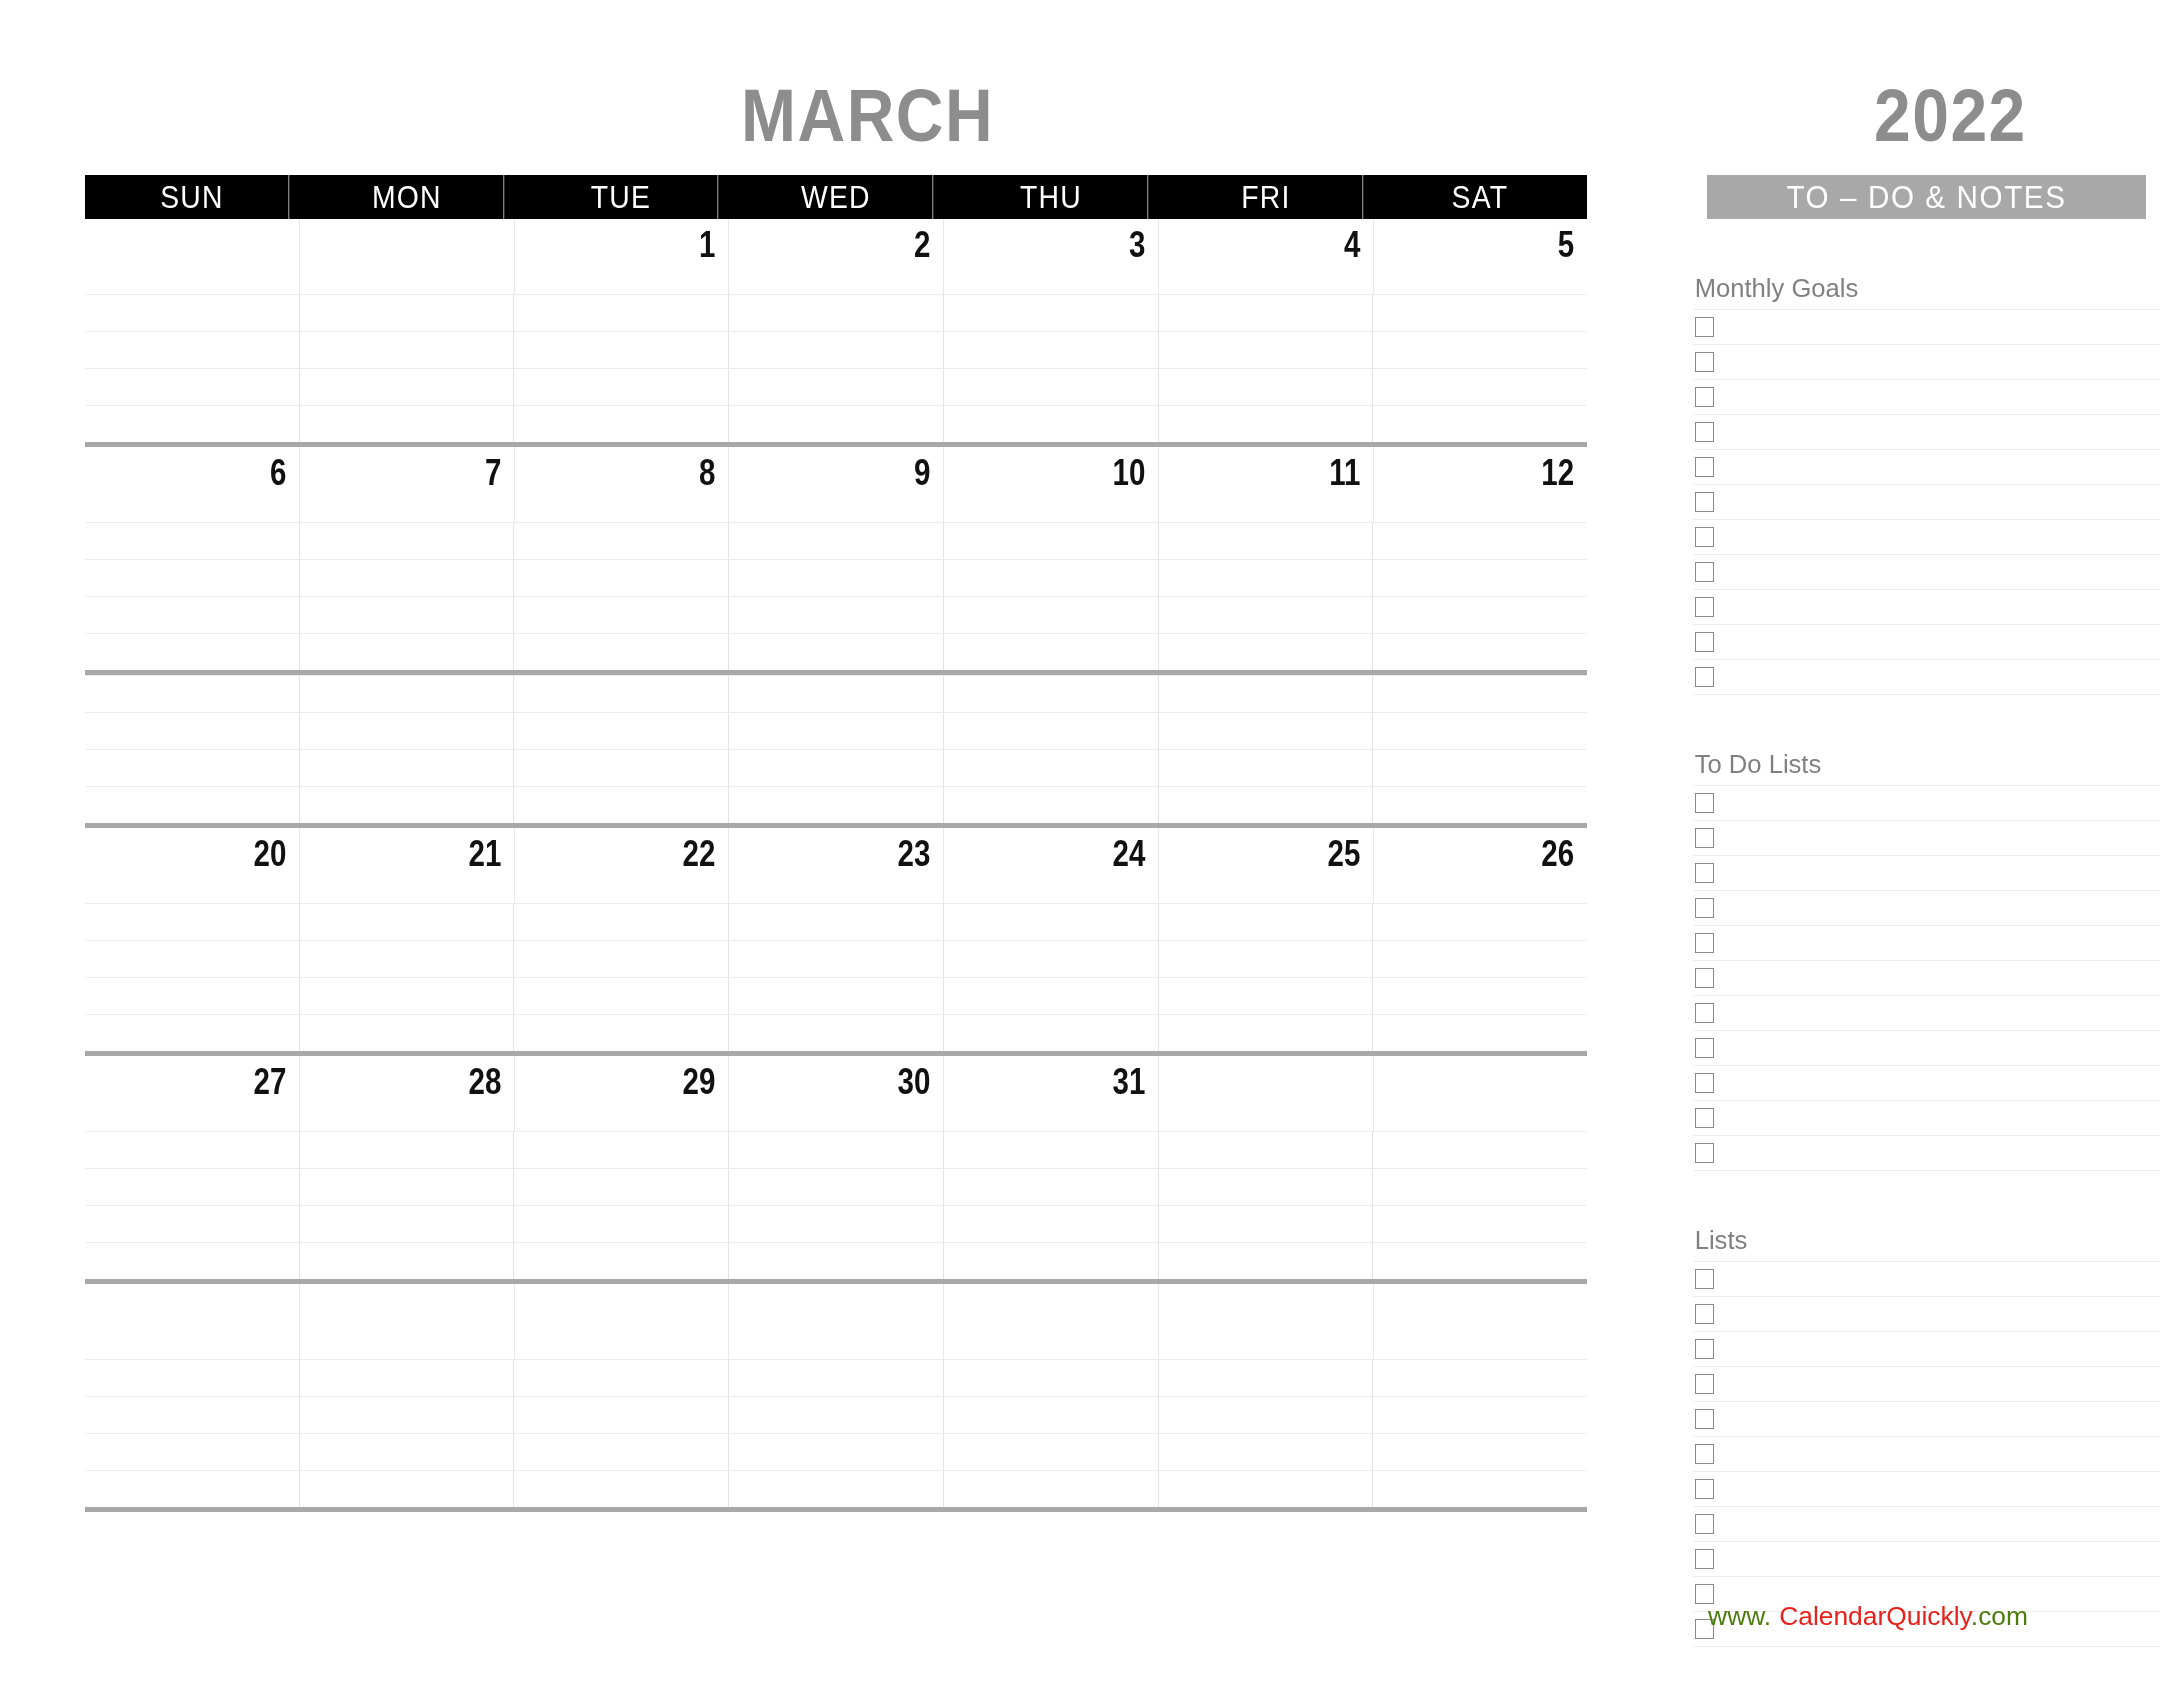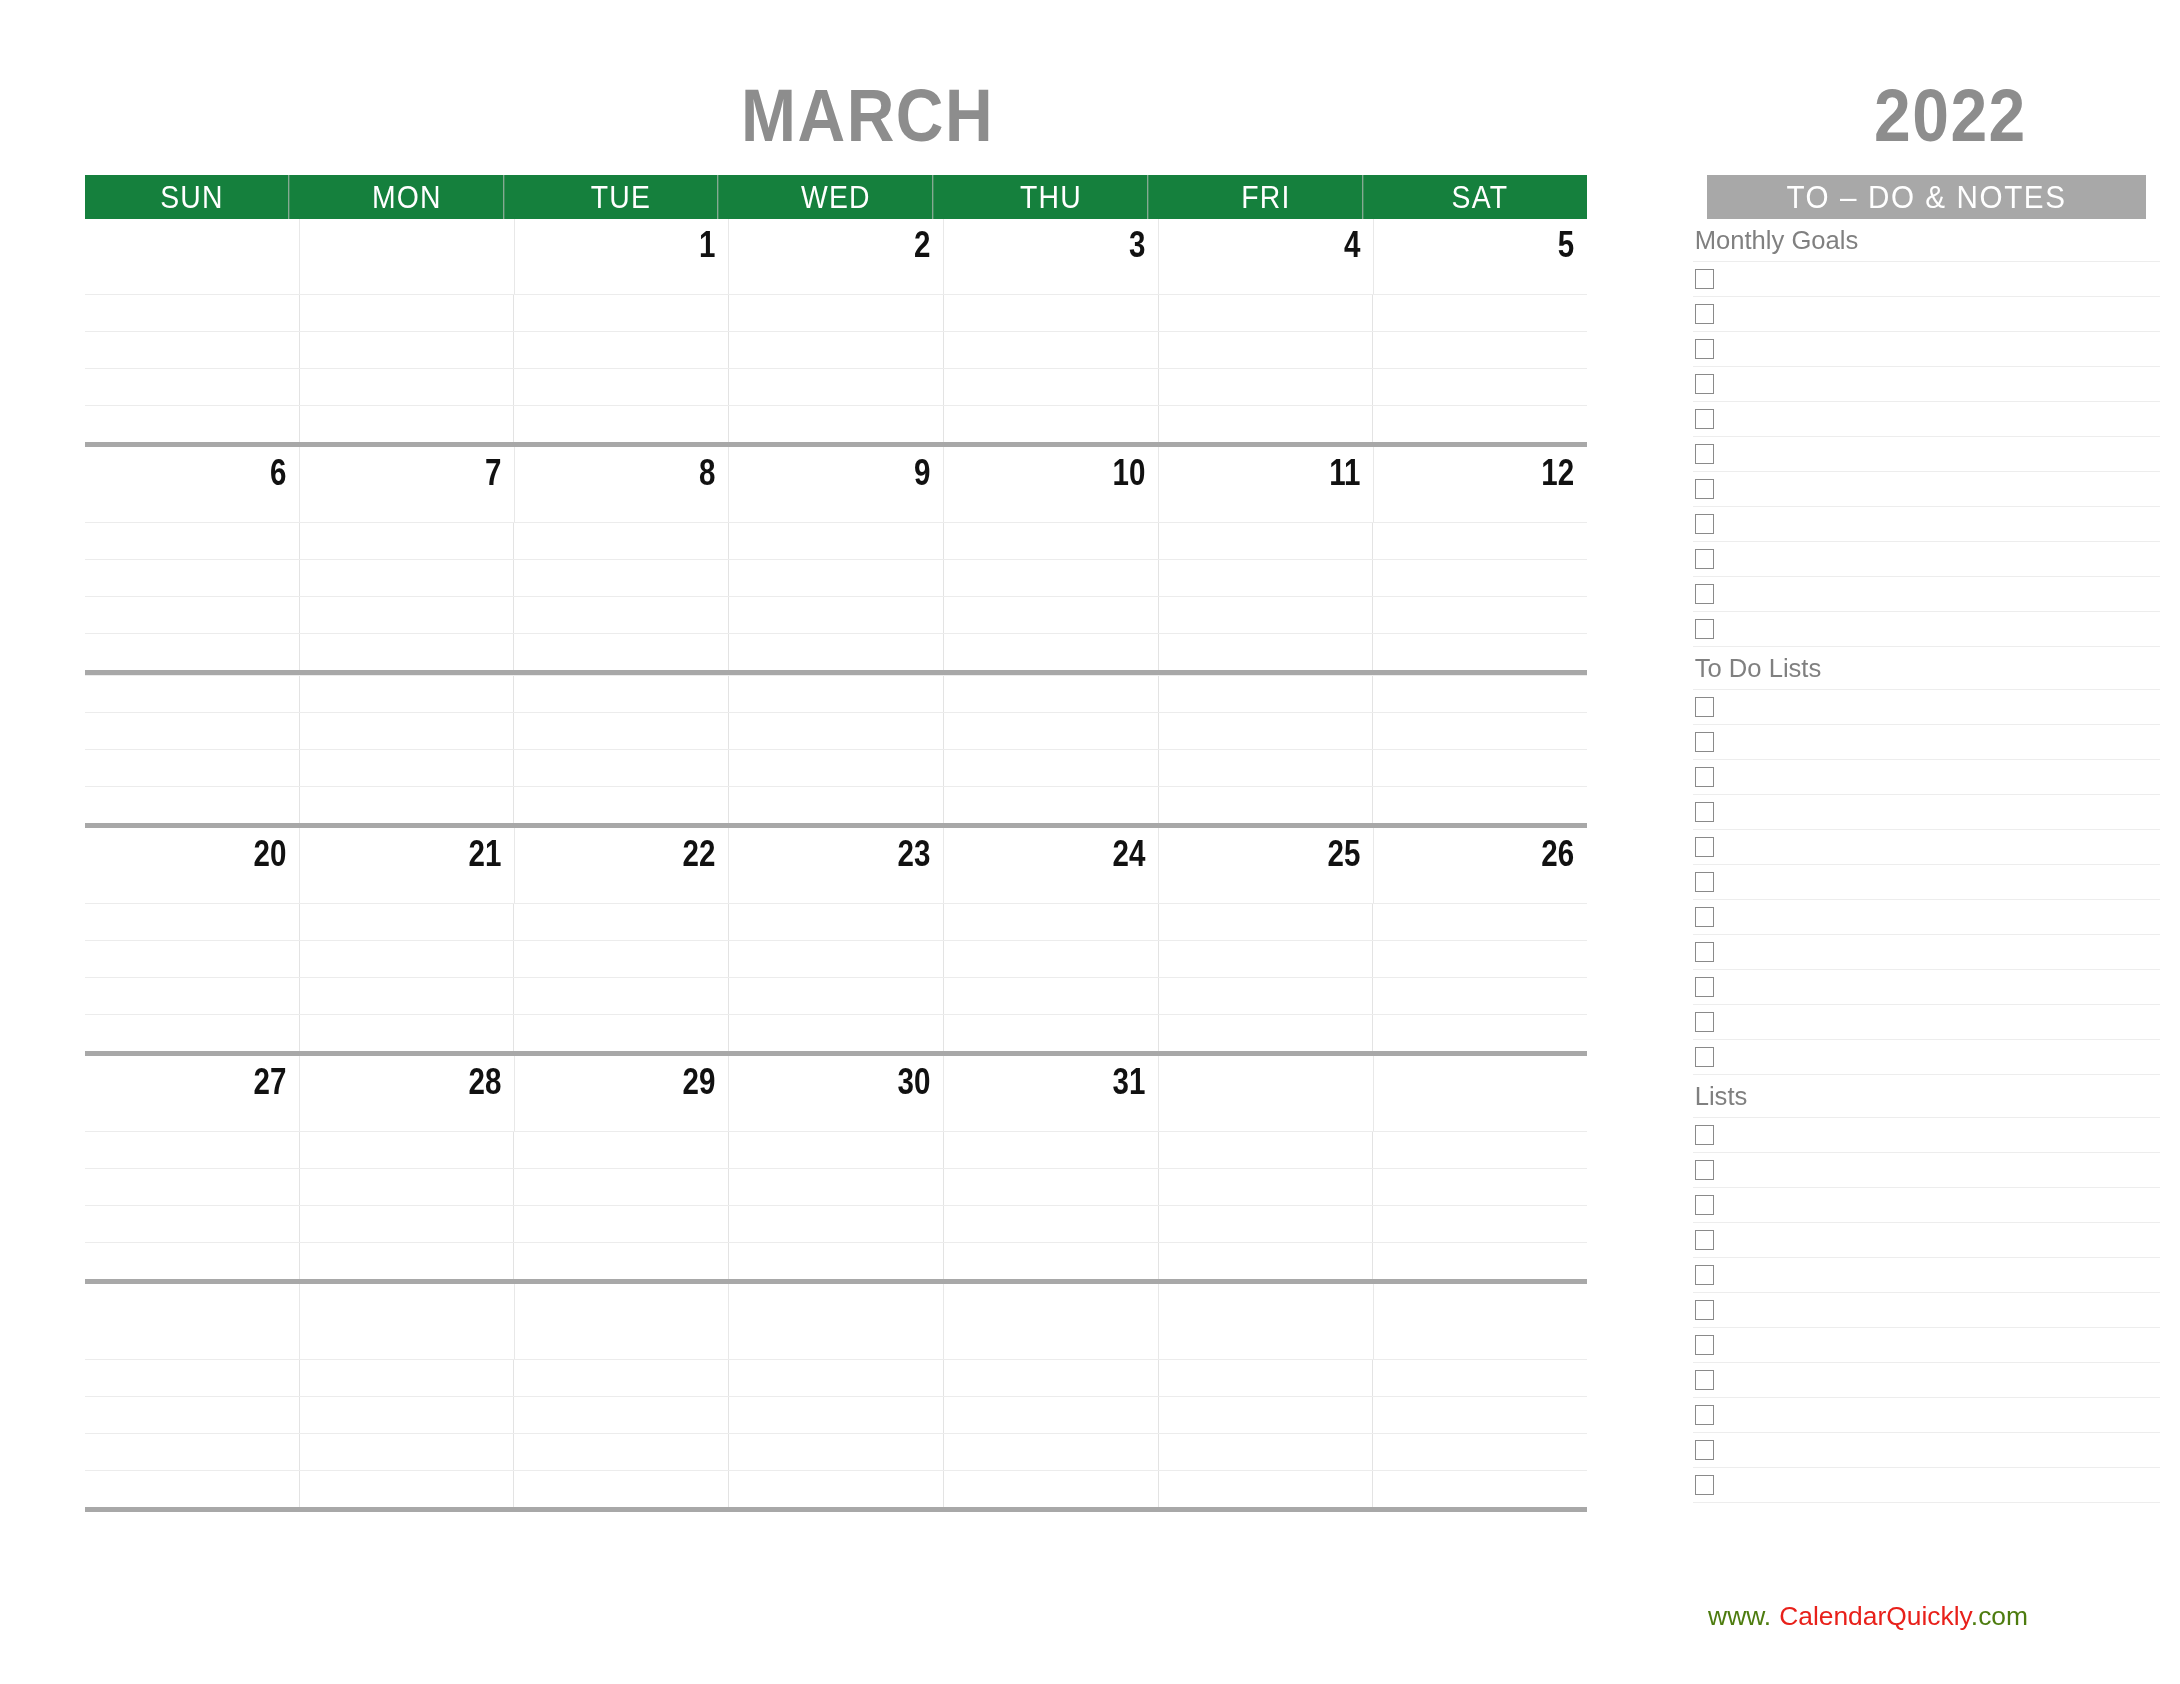--- a/index.html
+++ b/index.html
@@ -54,21 +54,21 @@
   
   #calendar {
     position: absolute;
     left: 85px;
     top: 175px;
     width: 1502px;
   }
   #dow-header {
     display: flex;
     height: 44px;
-    background: #15803d;
+    background: #000000;
   }
   .dow-cell {
     flex: 1 1 0;
     text-align: center;
     color: #ffffff;
     font-family: "Liberation Sans Narrow", "Liberation Sans", sans-serif;
     font-size: 31.5px;
     line-height: 44px;
     letter-spacing: 1.3px;
     transform: scaleX(0.9);
@@ -133,20 +133,21 @@
     transform: scaleX(0.94);
   }
   .sb-section-label {
     height: 43px;
     line-height: 43px;
     font-size: 25.6px;
     color: #808080;
     border-bottom: 0.9px solid #ededed;
     padding-left: 1.7px;
     box-sizing: border-box;
+    margin-top: 48px;
   }
   .sb-row {
     height: 35px;
     border-bottom: 0.9px solid #ededed;
     display: flex;
     align-items: center;
     box-sizing: border-box;
   }
   .sb-check {
     width: 19.6px;

